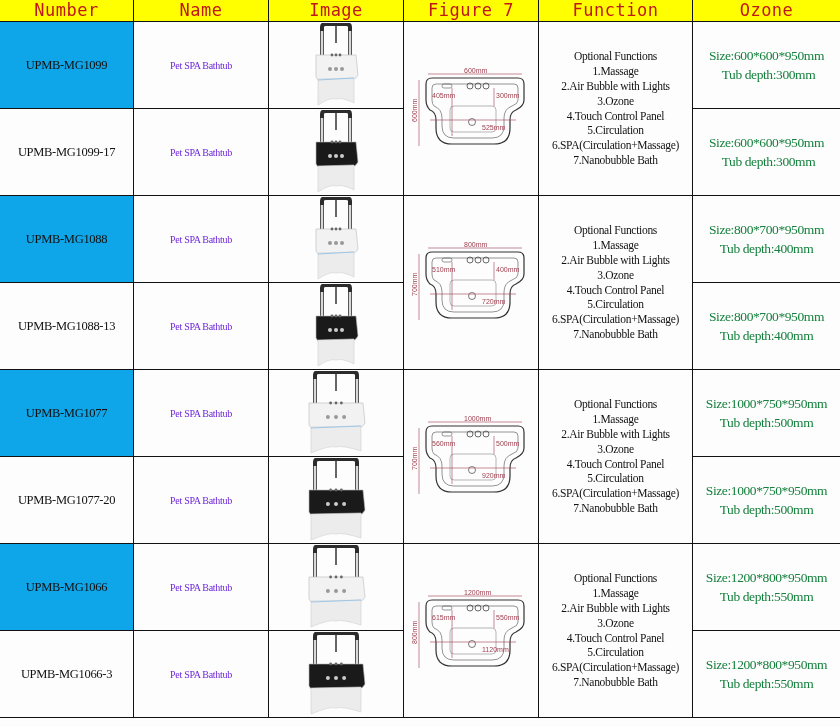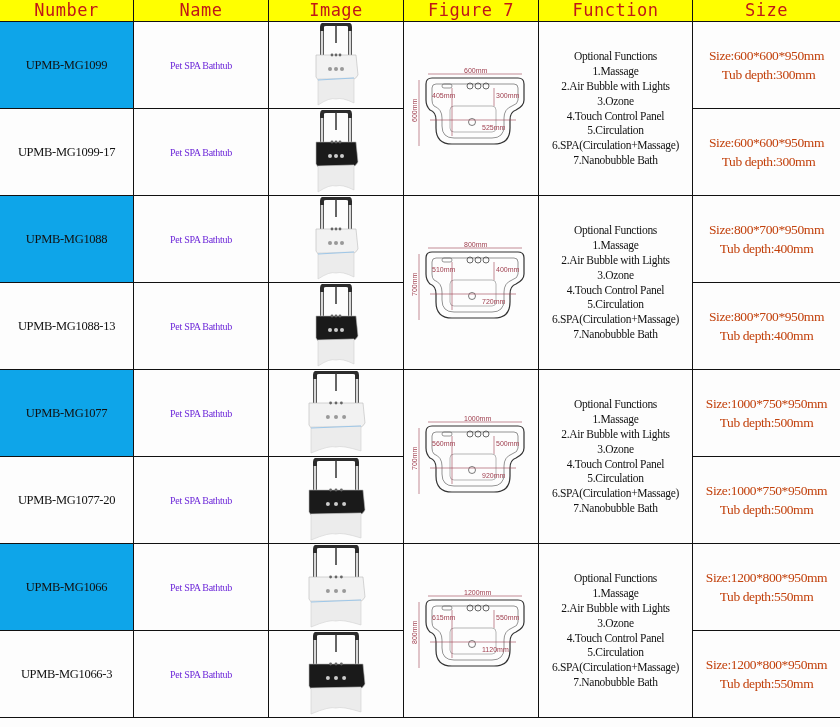--- a/index.html
+++ b/index.html
@@ -5,21 +5,21 @@
   html, body { margin:0; padding:0; background:#fdfdfd; }
   body { width:840px; height:727px; overflow:hidden; position:relative; font-family:"Liberation Serif", serif; }
   table.spec { border-collapse:collapse; table-layout:fixed; width:841px; position:absolute; left:-1px; top:-1px; }
   table.spec td, table.spec th { border:1.5px solid #111; padding:0; text-align:center; vertical-align:middle; overflow:hidden; }
   th.hdr { background:#ffff00; color:#c01818; font-family:"DejaVu Sans Mono", monospace; font-weight:normal; font-size:17px; height:21px; line-height:21px; letter-spacing:0.5px; }
   td.num { font-size:12.5px; color:#111; letter-spacing:-0.3px; }
   td.num.yellow { background:#0ea5e9; }
   td.name { font-size:10px; color:#6d28d9; letter-spacing:-0.3px; }
   tr.row td { height:86px; }
   td.func { text-align:left; font-size:11.5px; line-height:14.8px; color:#111; padding-left:2px; letter-spacing:-0.3px; }
-  td.size { text-align:left; font-size:13.5px; line-height:19px; color:#c2410c; padding-left:2px; letter-spacing:-0.4px; }
+  td.size { text-align:left; font-size:13.5px; line-height:19px; color:#15803d; padding-left:2px; letter-spacing:-0.4px; }
   .size-line2.indent { padding-left:4px; }
   .prod-img { display:block; margin:0 auto; }
   .fig { display:block; margin:0 auto; }
   .dim { font-family:"Liberation Sans", sans-serif; font-size:7px; fill:#a04050; }
 </style>
 </head>
 <body>
 
 <table class="spec">
   <colgroup>
@@ -30,21 +30,21 @@
       <col style="width:154px">
       <col style="width:148px">
   </colgroup>
   <thead>
     <tr>
       <th class="hdr">Number</th>
       <th class="hdr">Name</th>
       <th class="hdr">Image</th>
       <th class="hdr">Figure 7</th>
       <th class="hdr">Function</th>
-      <th class="hdr">Size</th>
+      <th class="hdr">Ozone</th>
     </tr>
   </thead>
   <tbody id="tbody">
   <tr class="row">
     <td class="num yellow">UPMB-MG1099</td>
     <td class="name">Pet SPA Bathtub</td>
     <td>
           <svg width="80" height="84" viewBox="0 0 80 84" class="prod-img">
             <path d="M26 38 V4 Q26 1 30 1 H50 Q54 1 54 4 V38" fill="none" stroke="#2c2c2c" stroke-width="4"></path>
             <path d="M26 8 V38 M54 8 V38" fill="none" stroke="#d8d8d8" stroke-width="2.5"></path>

